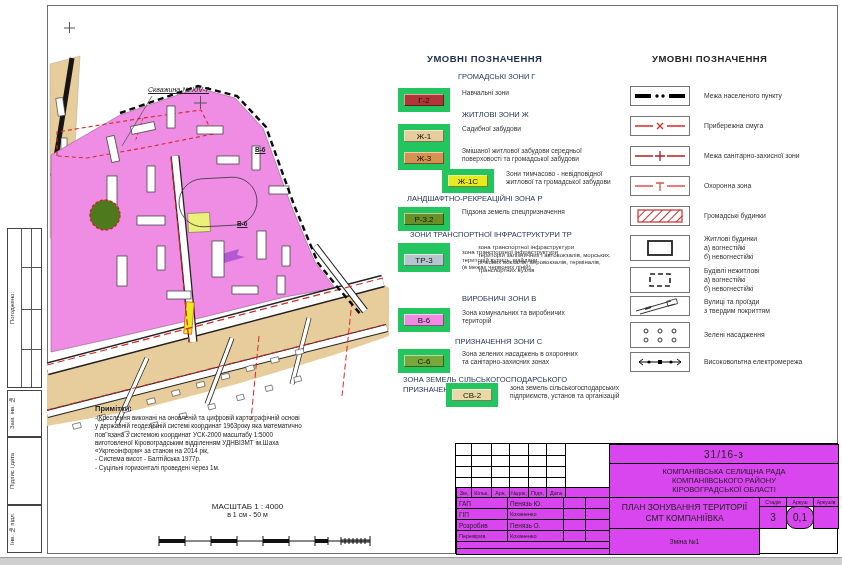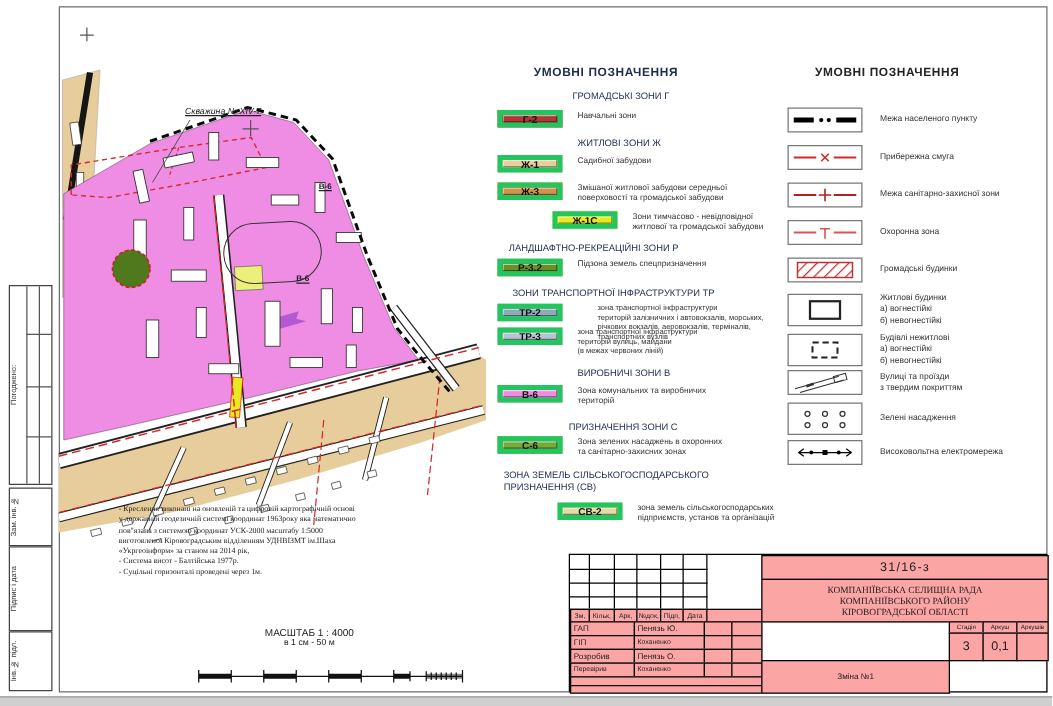--- a/index.html
+++ b/index.html
@@ -20,22 +20,22 @@
   .map { position:absolute; left:47px; top:6px; width:342px; height:428px; }
   .map-label { position:absolute; font-size:7px; color:#222; }
   .well-label { font-style:italic; text-decoration:underline; }
   .b6-label { font-weight:bold; font-size:6.5px; text-decoration:underline; }
 
   
   .legend-zones { position:absolute; left:395px; top:50px; width:235px; }
   .lz-title { position:absolute; left:32px; top:3px; font-size:9.5px; font-weight:bold; color:#1d2c4e; letter-spacing:.5px; }
   .lz-h { position:absolute; font-size:7.5px; font-weight:normal; color:#1d2c4e; white-space:pre-line; line-height:1.3; }
   .lz { position:absolute; left:3px; display:flex; align-items:flex-start; }
-  .sw { width:52px; height:14px; flex:none; border:4px solid #22c55e; display:flex; align-items:center; justify-content:center;
-        font-weight:bold; font-size:8px; color:#111;
+  .sw { width:52px; height:24px; flex:none; border:6px solid #22c55e; display:flex; align-items:center; justify-content:center;
+        font-weight:normal; font-size:8px; color:#111;
         box-shadow: inset -1px -1px 0 rgba(0,0,0,.45), inset 1px 1px 0 rgba(255,255,255,.55); }
   .lz .lbl { font-size:6.6px; line-height:1.25; color:#333; white-space:pre-line; margin-left:12px; padding-top:1px; }
 
   
   .legend-symbols { position:absolute; left:630px; top:50px; width:205px; }
   .ls-title { position:absolute; left:22px; top:3px; font-size:9.5px; font-weight:bold; color:#222; letter-spacing:.5px; }
   .ls { position:absolute; left:0; display:flex; align-items:center; }
   .ls .sym { width:60px; height:20px; flex:none; border:1px solid #777; background:#fff; }
   .ls .sym.tall { height:26px; }
   .ls .lbl { font-size:6.8px; line-height:1.35; color:#333; white-space:pre-line; margin-left:14px; }
@@ -45,23 +45,23 @@
   .notes .t { font-size:7.5px; font-weight:bold; margin-bottom:1px; }
   .notes .l { font-size:6.3px; line-height:1.32; color:#222; white-space:pre-line; }
   .scaleblock { position:absolute; left:140px; top:502px; width:215px; text-align:center; }
   .scaleblock .s1 { font-size:8px; color:#222; }
   .scaleblock .s2 { font-size:7px; color:#222; }
   .scalebar { position:absolute; left:158px; top:533px; }
 
   
   .tb { position:absolute; left:455px; top:443px; width:383px; height:111px; border:1.5px solid #000; background:#fff; }
   .cell { position:absolute; border:1px solid #000; font-size:6.5px; display:flex; align-items:center; justify-content:center;
-          text-align:center; overflow:hidden; background:#fca5a5; }
+          text-align:center; overflow:hidden; background:#d946ef; }
   .cell.left { justify-content:flex-start; padding-left:2px; text-align:left; }
-  .pre { white-space:pre-line;font-family:Liberation Serif, serif; }
+  .pre { white-space:pre-line; }
 </style>
 </head>
 <body>
 
 <div class="page">
 
   <div class="frame"></div>
 
   <div class="sbox" style="top:228px;height:160px;">
     <span class="vtext">Погоджено:</span>
@@ -207,39 +207,39 @@
 поверховості та громадської забудови</div>
     </div>
     <div class="lz" style="top:119px;padding-left:44px;">
       <div class="sw" style="background-color: rgb(232, 234, 31);">
           <span>Ж-1С</span>
         </div>
       <div class="lbl">Зони тимчасово - невідповідної
 житлової та громадської забудови</div>
     </div>
 
-    <div class="lz-h" style="left:12px;top:144px;">ЛАНДШАФТНО-РЕКРЕАЦІЙНІ ЗОНИ Р</div>
+    <div class="lz-h" style="left:12px;top:144px;">ЛАНДШАФТНО-РЕКРЕАЦІЙНІ ЗОНА Р</div>
     <div class="lz" style="top:157px;">
       <div class="sw" style="background-color: rgb(107, 143, 39);">
           <span>Р-3.2</span>
         </div>
       <div class="lbl">Підзона земель спецпризначення</div>
     </div>
 
     <div class="lz-h" style="left:15px;top:180px;">ЗОНИ ТРАНСПОРТНОЇ ІНФРАСТРУКТУРИ ТР</div>
     <div class="lz" style="top:193px;gap:16px;">
       <div class="sw" style="background-color: rgb(143, 169, 187);">
           <span>ТР-2</span>
         </div>
       <div class="lbl" style="font-size:6px;">зона транспортної інфраструктури
 територій залізничних і автовокзалів, морських,
 річкових вокзалів, аеровокзалів, терміналів,
 транспортних вузлів</div>
     </div>
-    <div class="lz" style="top:212px;">
+    <div class="lz" style="top:198px;">
       <div class="sw" style="background-color: rgb(181, 198, 207);">
           <span>ТР-3</span>
         </div>
       <div class="lbl" style="font-size:6px;">зона транспортної інфраструктури
 територій вулиць, майдани
 (в межах червоних ліній)</div>
     </div>
 
     <div class="lz-h" style="left:67px;top:244px;">ВИРОБНИЧІ ЗОНИ В</div>
     <div class="lz" style="top:258px;">
@@ -254,21 +254,21 @@
     <div class="lz" style="top:299px;">
       <div class="sw" style="background-color: rgb(118, 168, 58);">
           <span>С-6</span>
         </div>
       <div class="lbl">Зона зелених насаджень в охоронних
 та санітарно-захисних зонах</div>
     </div>
 
     <div class="lz-h" style="left:8px;top:325px;">ЗОНА ЗЕМЕЛЬ СІЛЬСЬКОГОСПОДАРСЬКОГО
 ПРИЗНАЧЕННЯ (СВ)</div>
-    <div class="lz" style="top:352px;padding-left:48px;">
+    <div class="lz" style="top:333px;padding-left:48px;">
       <div class="sw" style="background-color: rgb(233, 217, 168);">
           <span>СВ-2</span>
         </div>
       <div class="lbl">зона земель сільськогосподарських
 підприємств, установ та організацій</div>
     </div>
   </div>
 
   <div class="legend-symbols">
     <div class="ls-title">УМОВНІ ПОЗНАЧЕННЯ</div>
@@ -391,20 +391,21 @@
             <circle cx="40" cy="9" r="1.6" fill="#000"></circle>
             <rect x="27" y="7" width="4" height="4" fill="#000"></rect>
             <path d="M12,6 l-4,3 4,3 M46,6 l4,3 -4,3" fill="none" stroke="#000" stroke-width="1"></path>
           </svg>
       </div>
       <div class="lbl">Високовольтна електромережа</div>
     </div>
   </div>
 
   <div class="notes">
+    <div class="t">Примітки:</div>
     <div class="l pre">- Креслення виконані на оновленій та цифровій картографічній основі
 у державній геодезичній системі координат 1963року яка математично
 пов"язана з системою координат УСК-2000 масштабу 1:5000
 виготовленої Кіровоградським відділенням УДНВІЗМТ ім.Шаха
 «Укргеоінформ» за станом на 2014 рік,
 - Система висот - Балтійська 1977р.
 - Суцільні горизонталі проведені через 1м.</div>
   </div>
 
   <div class="scaleblock">
@@ -485,25 +486,27 @@
     <div class="cell" style="left:107px;top:86px;width:23px;height:12px;"></div>
     <div class="cell" style="left:129px;top:86px;width:25px;height:12px;"></div>
 
     <div class="cell" style="left:0;top:97px;width:154px;height:8px;"></div>
     <div class="cell" style="left:0;top:104px;width:154px;height:7px;"></div>
 
     <div class="cell" style="left:153px;top:0;width:230px;height:20px;font-size:10px;letter-spacing:1px;">31/16-з</div>
     <div class="cell pre" style="left:153px;top:19px;width:230px;height:35px;font-size:7.5px;line-height:1.2;">КОМПАНІЇВСЬКА СЕЛИЩНА РАДА
 КОМПАНІЇВСЬКОГО РАЙОНУ
 КІРОВОГРАДСЬКОЇ ОБЛАСТІ</div>
+    <div class="cell pre" style="left:153px;top:53px;width:151px;height:32px;font-size:8.5px;line-height:1.35;">ПЛАН ЗОНУВАННЯ ТЕРИТОРІЇ
+СМТ КОМПАНІЇВКА</div>
 
     <div class="cell" style="left:303px;top:53px;width:28px;height:10px;font-size:5px;">Стадія</div>
     <div class="cell" style="left:330px;top:53px;width:28px;height:10px;font-size:5px;">Аркуш</div>
     <div class="cell" style="left:357px;top:53px;width:26px;height:10px;font-size:5px;">Аркушів</div>
     <div class="cell" style="left:303px;top:62px;width:28px;height:23px;font-size:10px;">3</div>
-    <div class="cell" style="left:330px;top:62px;width:28px;height:23px;font-size:10px;">0,1</div>
+    <div class="cell" style="left:330px;top:62px;width:28px;height:23px;font-size:10px;border-radius:10px;">0,1</div>
     <div class="cell" style="left:357px;top:62px;width:26px;height:23px;font-size:10px;"></div>
 
     <div class="cell" style="left:153px;top:84px;width:151px;height:27px;font-size:6.5px;">Зміна №1</div>
   </div>
 
   <div class="bottom-strip"></div>
 </div>
 
 </body></html>

